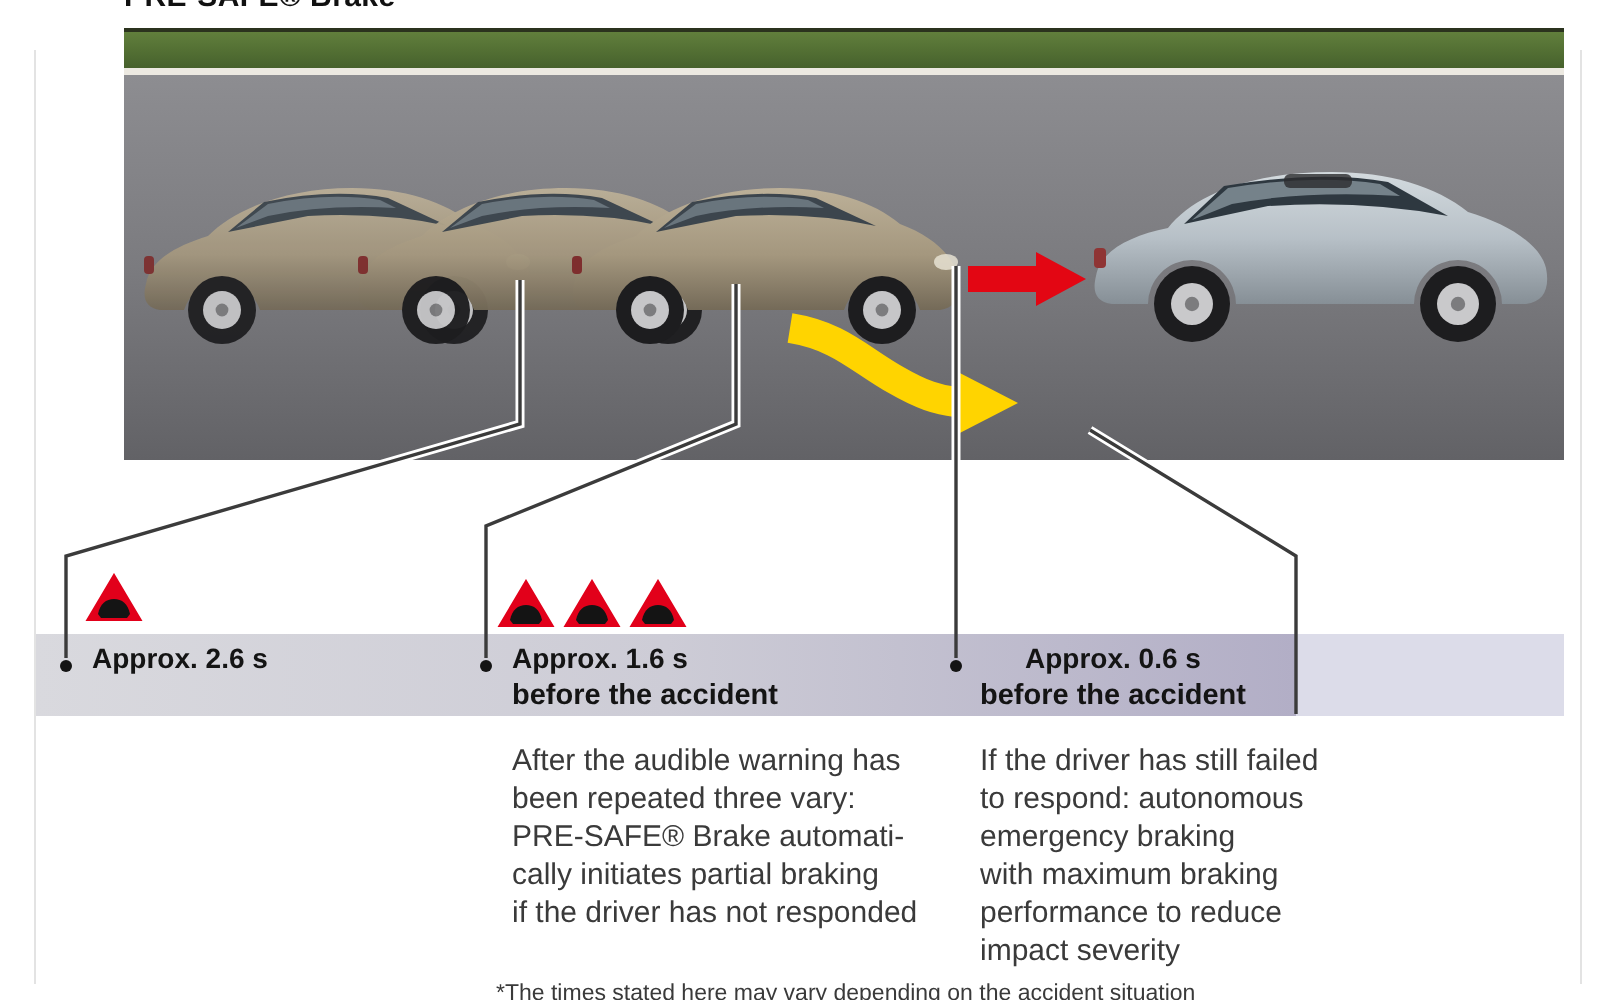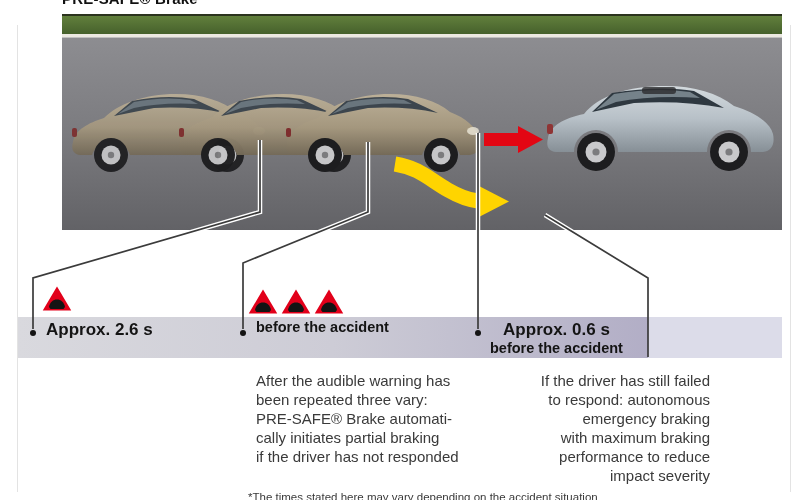--- a/index.html
+++ b/index.html
@@ -9,26 +9,26 @@
   .edge-left{left:17px;}
   .edge-right{left:790px;}
   .doc-title{position:absolute;left:62px;top:-10px;font-size:15px;font-weight:bold;color:#111;
              letter-spacing:.2px;z-index:3;white-space:nowrap;}
   .band{position:absolute;top:317px;height:41px;z-index:1;}
   .band-main{left:18px;width:630px;
              background:linear-gradient(90deg,#d9d9de 0%,#cdccd6 50%,#b2aec6 100%);}
   .band-right{left:648px;width:134px;background:#dcdce9;}
   svg.overlay{position:absolute;left:0;top:0;z-index:2;pointer-events:none;}
   .stage-head{position:absolute;top:319px;z-index:3;color:#141414;}
-  .stage-head .time{font-size:17px;font-weight:bold;line-height:21px;display:block;white-space:nowrap;}
+  .stage-head .time{font-size:14px;font-weight:bold;line-height:21px;display:block;white-space:nowrap;}
   .stage-head .qual{font-size:14.5px;font-weight:bold;line-height:16px;display:block;white-space:nowrap;}
   .head-1{left:46px;} .head-2{left:256px;} .head-3{left:490px;text-align:center;}
   .stage-desc{position:absolute;top:371px;z-index:3;font-size:15px;line-height:19px;
               color:#3a3a3a;white-space:pre-line;}
-  .desc-1{left:46px;width:195px;} .desc-2{left:256px;width:235px;} .desc-3{left:490px;width:220px;text-align:right;}
+  .desc-1{left:46px;width:195px;} .desc-2{left:256px;width:235px;} .desc-3{left:490px;width:220px;}
   .footnote{position:absolute;left:248px;top:491px;z-index:3;font-size:11.5px;color:#3a3a3a;
             white-space:nowrap;}
 </style>
 </head>
 <body>
 
 <div class="page">
 
   <div class="page-edge edge-left"></div>
   <div class="page-edge edge-right"></div>
@@ -140,20 +140,21 @@
     <use href="#warn-triangle" transform="translate(40,283)"></use>
     <use href="#warn-triangle" transform="translate(246,286)"></use>
     <use href="#warn-triangle" transform="translate(279,286)"></use>
     <use href="#warn-triangle" transform="translate(312,286)"></use>
   </svg>
 
   <div class="stage-head head-1">
     <span class="time">Approx. 2.6 s</span>
   </div>
   <div class="stage-head head-2">
+    <span class="time">Approx. 1.6 s</span>
     <span class="qual">before the accident</span>
   </div>
   <div class="stage-head head-3">
     <span class="time">Approx. 0.6 s</span>
     <span class="qual">before the accident</span>
   </div>
 
   <div class="stage-desc desc-2">After the audible warning has
 been repeated three vary:
 PRE-SAFE® Brake automati-

